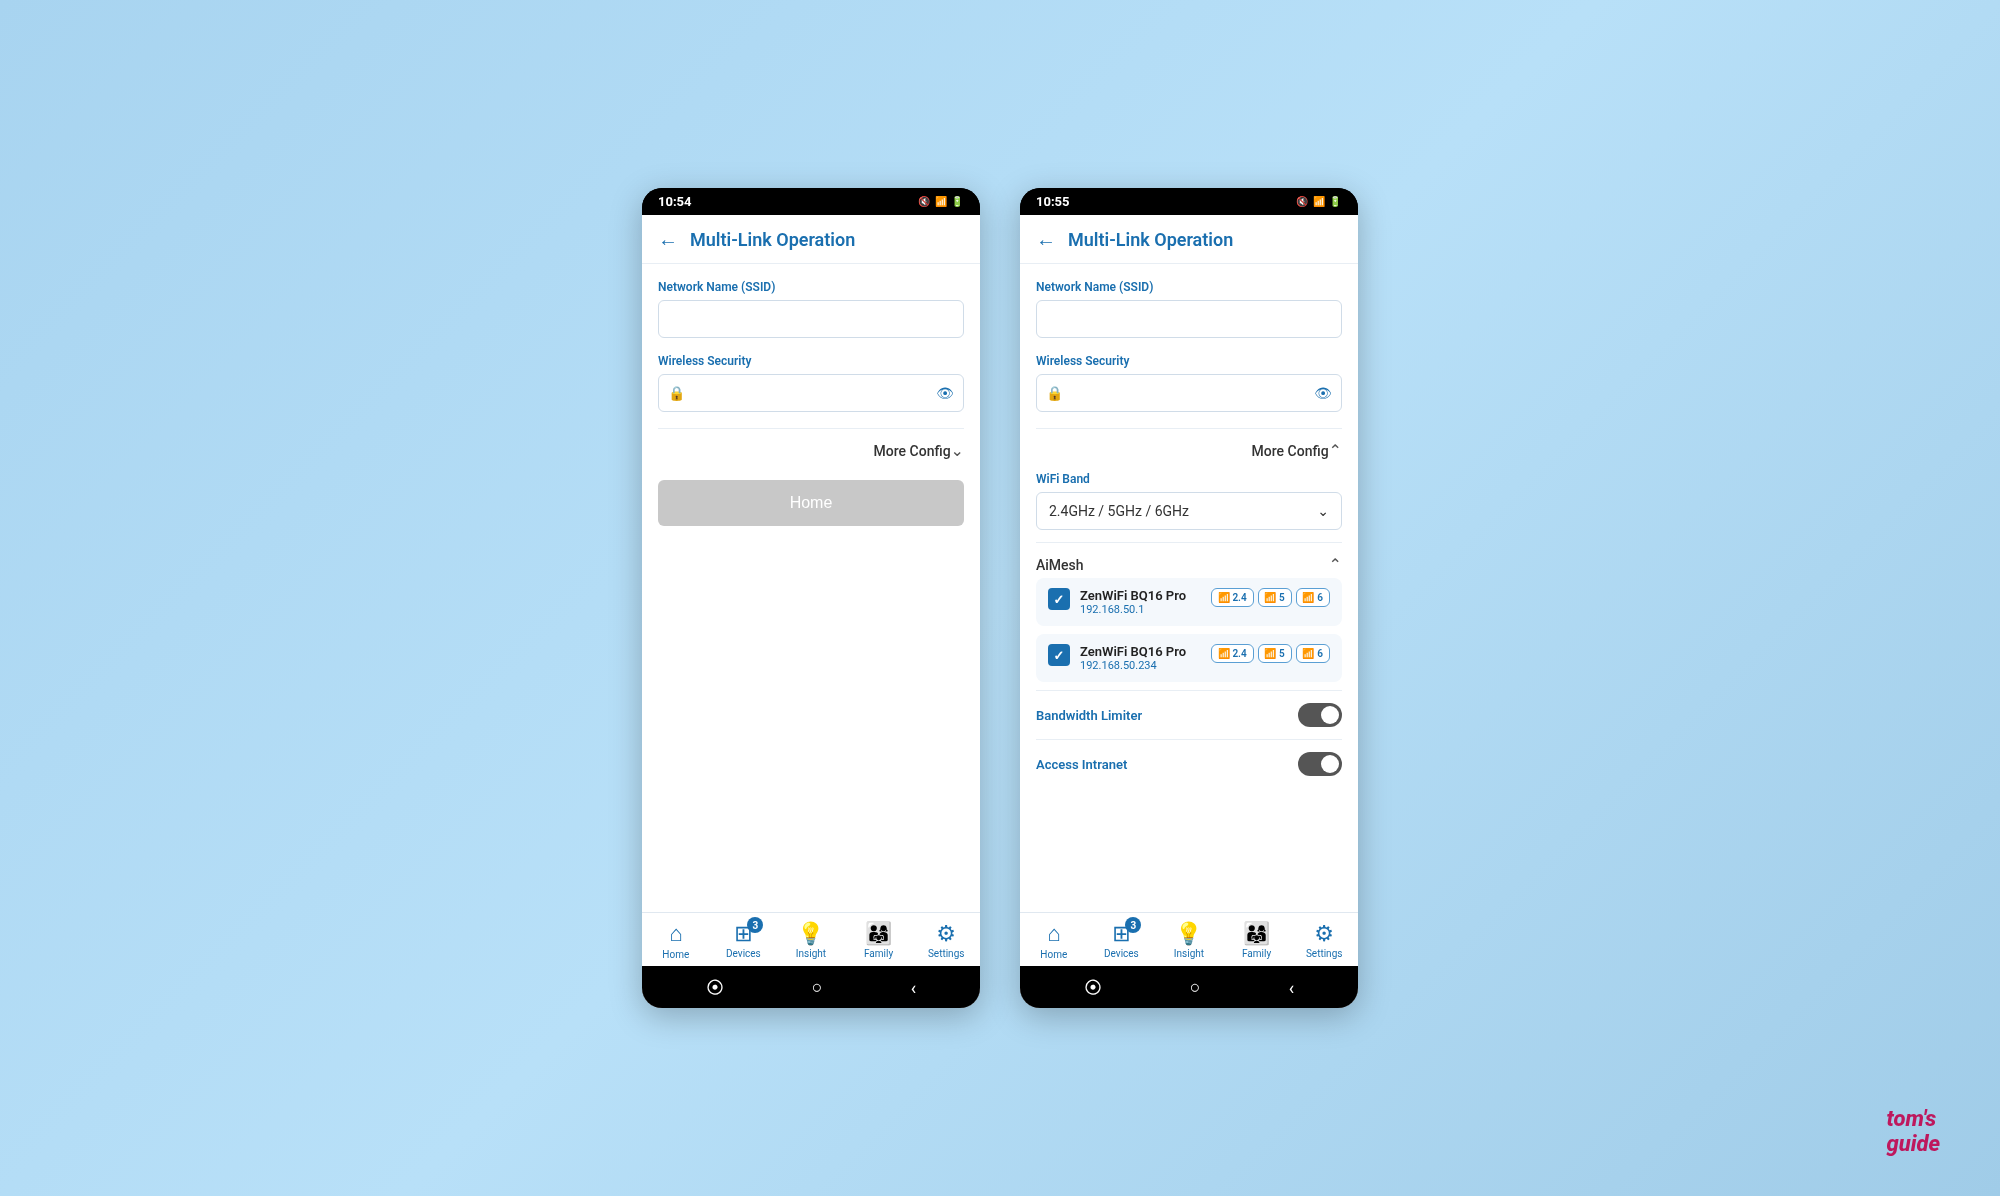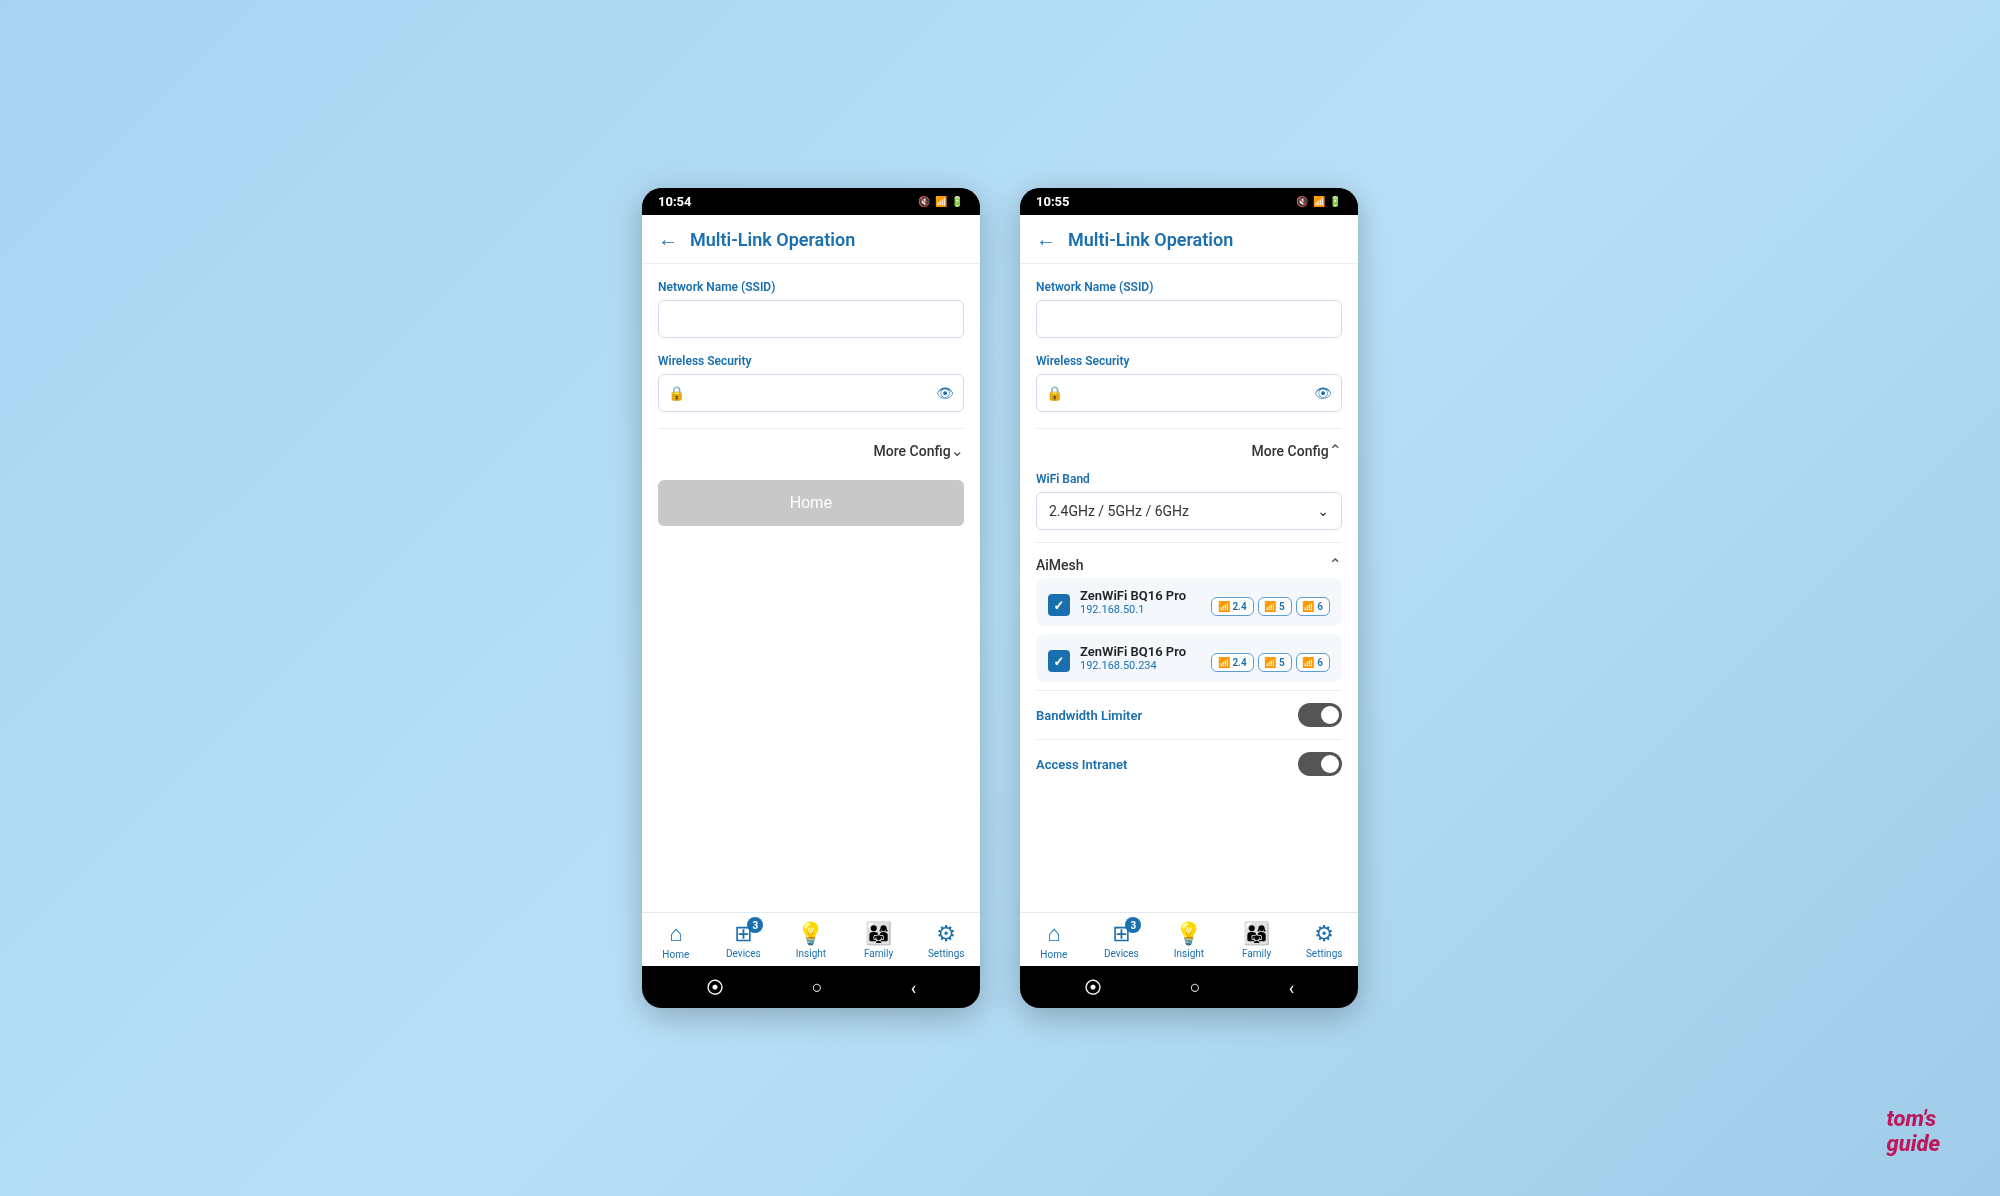--- a/index.html
+++ b/index.html
@@ -259,21 +259,21 @@
       color: #333;
       font-size: 14px;
       font-weight: 500;
     }
 
     .device-row {
       background: #f4f8fc;
       border-radius: 8px;
       padding: 10px 12px;
       display: flex;
-      align-items: flex-end;
+      align-items: flex-start;
       gap: 10px;
       margin-bottom: 8px;
     }
 
     .checkbox-blue {
       width: 22px;
       height: 22px;
       background: #1a6faf;
       border-radius: 4px;
       display: flex;

